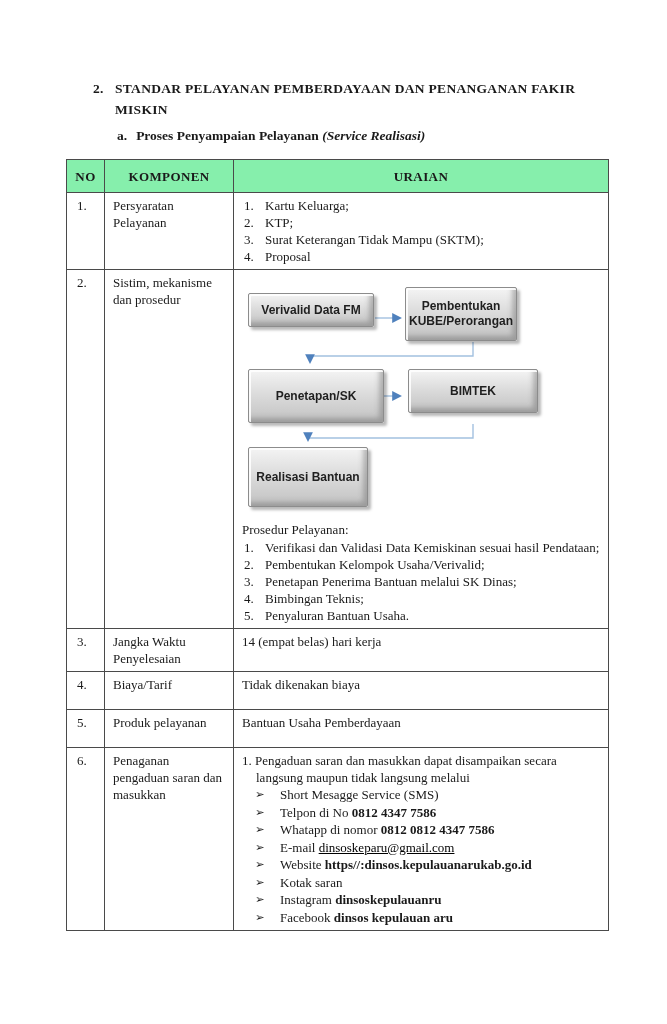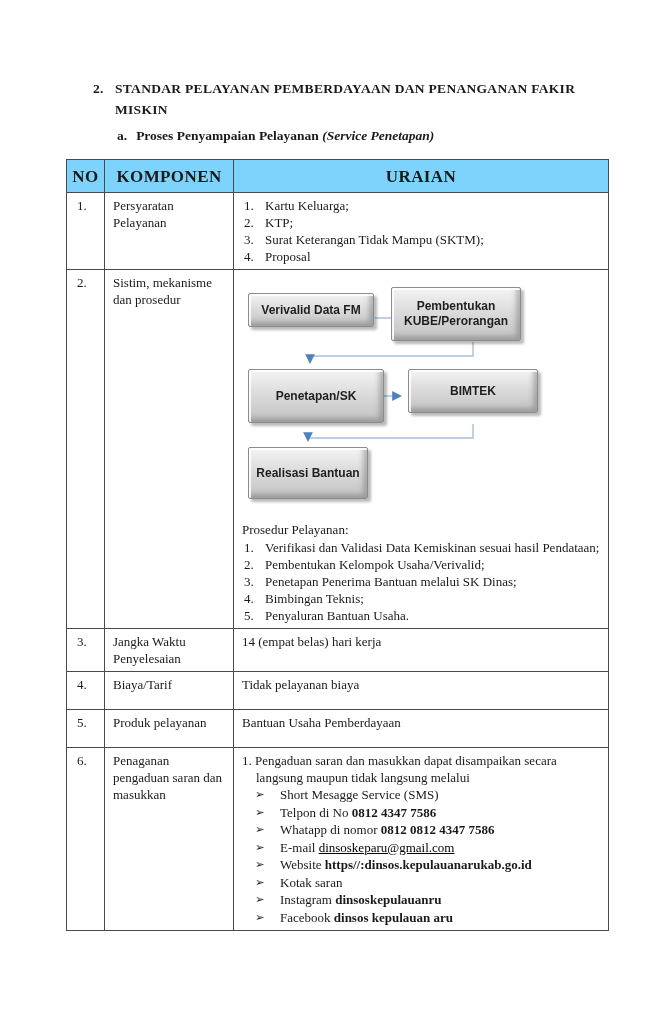--- a/index.html
+++ b/index.html
@@ -25,22 +25,22 @@
   table.std {
     position:absolute; left:66px; top:159px; width:542px;
     border-collapse:collapse; table-layout:fixed;
     font-size:13px; line-height:17px;
   }
   table.std col.c1 { width:38px; }
   table.std col.c2 { width:129px; }
   table.std col.c3 { width:375px; }
   table.std th, table.std td { border:1px solid #4a4a4a; vertical-align:top; }
   table.std th {
-    background:#7dd3fc; height:33px; text-align:center; vertical-align:middle;
-    font-size:17px; font-weight:bold; letter-spacing:.4px;
+    background:#86efac; height:33px; text-align:center; vertical-align:middle;
+    font-size:13px; font-weight:bold; letter-spacing:.4px;
   }
   td.no   { text-align:left; padding:4px 0 4px 10px; }
   td.komp { padding:4px 6px 4px 8px;border-radius:13px; }
   td.ura  { padding:4px 4px 4px 8px; }
   tr.r1 td { height:72px; }
   tr.r3 td { height:40px; }
   tr.r4 td { height:38px; }
   tr.r5 td { height:38px; }
   
   ol.numlist { list-style:none; counter-reset:n; }
@@ -60,39 +60,39 @@
     text-align:center; padding:2px 6px;
     font-family:"Liberation Sans", sans-serif; font-weight:bold; font-size:12px;
     line-height:15px; color:#1f1f1f;
     background:linear-gradient(180deg,#f4f4f4 0%,#dcdcdc 45%,#c2c2c2 100%);
     border:1px solid #8c8c8c; border-radius:2px;
     box-shadow: inset 2px 2px 0 rgba(255,255,255,.85),
                 inset -4px -4px 5px rgba(110,110,110,.45),
                 3px 3px 3px rgba(0,0,0,.28);
   }
   .b1 { left:4px;   top:10px;  width:126px; height:34px; }
-  .b2 { left:147px; top:4px;   width:130px; height:54px; }
+  .b2 { left:161px; top:4px;   width:112px; height:54px; }
   .b3 { left:4px;   top:86px;  width:136px; height:54px; }
   .b4 { left:164px; top:86px;  width:130px; height:44px; }
-  .b5 { left:4px;   top:164px; width:120px; height:52px; }
+  .b5 { left:4px;   top:164px; width:120px; height:60px; }
   svg.conn { position:absolute; left:0; top:0; width:365px; height:218px; overflow:visible; }
   .prosedur-title { font-weight:normal; margin-top:20px; }
   .prosedur-block ol.numlist { margin-top:1px; }
 </style>
 </head>
 <body>
 
 <div class="heading">
   <span class="h-num">2.</span>
   <span class="h-text">STANDAR PELAYANAN PEMBERDAYAAN DAN PENANGANAN FAKIR MISKIN</span>
 </div>
 
 <div class="subheading">
   <span>a.</span>
-  <span><span>Proses Penyampaian Pelayanan</span>&nbsp;<span class="sub-italic">(Service Penetapan)</span></span>
+  <span><span>Proses Penyampaian Pelayanan</span>&nbsp;<span class="sub-italic">(Service Realisasi)</span></span>
 </div>
 
 <table class="std">
   <colgroup>
       <col class="c1">
       <col class="c2">
       <col class="c3">
     </colgroup>
   <thead>
     <tr>
@@ -166,21 +166,21 @@
 
     <tr class="r3">
       <td class="no">3.</td>
       <td class="komp">Jangka Waktu Penyelesaian</td>
       <td class="ura">14 (empat belas) hari kerja</td>
     </tr>
 
     <tr class="r4">
       <td class="no">4.</td>
       <td class="komp">Biaya/Tarif</td>
-      <td class="ura">Tidak pelayanan biaya</td>
+      <td class="ura">Tidak dikenakan biaya</td>
     </tr>
 
     <tr class="r5">
       <td class="no">5.</td>
       <td class="komp">Produk pelayanan</td>
       <td class="ura">Bantuan Usaha Pemberdayaan</td>
     </tr>
 
     <tr class="r6">
       <td class="no">6.</td>

